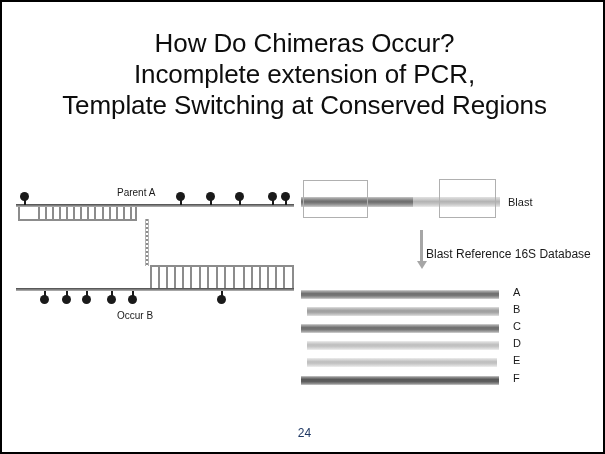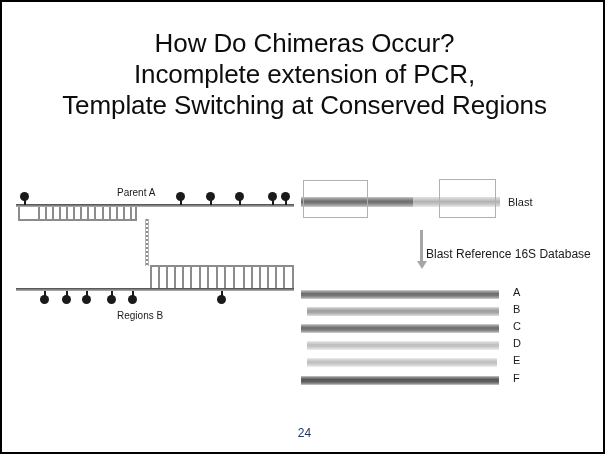--- a/index.html
+++ b/index.html
@@ -320,21 +320,21 @@
     </div>
     <div class="pin down" style="left:126px; top:289px;">
       <div class="stem"></div>
       <div class="head"></div>
     </div>
     <div class="pin down" style="left:215px; top:289px;">
       <div class="stem"></div>
       <div class="head"></div>
     </div>
 
-    <div class="lbl" style="left:115px; top:308px;">Regions B</div>
+    <div class="lbl" style="left:115px; top:308px;">Occur B</div>
   </div>
 
   <div>
 
     <div class="seqbar" style="left:299px; top:195px; width:199px;">
       <div class="seg-dark" style="left:0px; width:112px;"></div>
       <div class="seg-light" style="left:112px; width:87px;"></div>
     </div>
 
     <div class="qbox" style="left:301px; top:178px; width:65px; height:38px;"></div>

